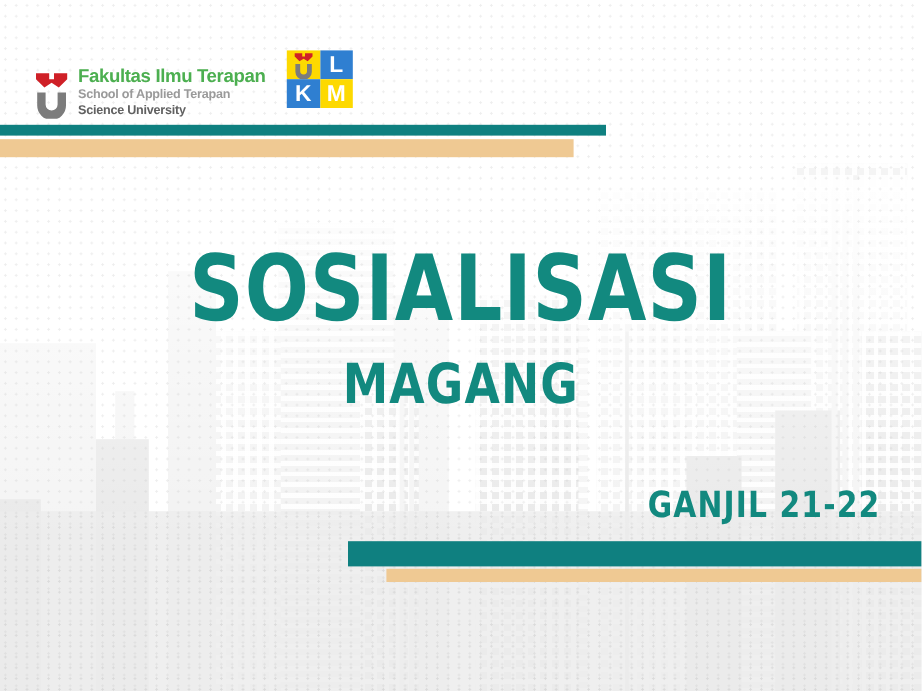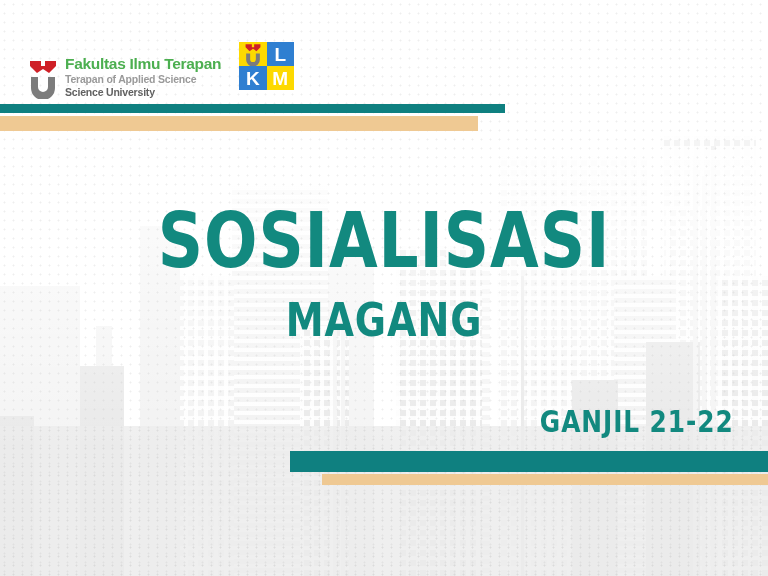--- a/index.html
+++ b/index.html
@@ -155,21 +155,21 @@
 
   <div class="logo-row">
     <div class="tu-mark">
       <svg width="30" height="42" viewBox="0 0 30 42" aria-hidden="true">
         <path d="M2 4 L13 4 L13 9 L17 9 L17 4 L28 4 L28 9 L21 16 L15 12 L9 16 L2 9 Z" fill="#cf2027"></path>
         <path d="M3 20 L10 20 L10 30 A5 5 0 0 0 20 30 L20 20 L27 20 L27 31 A12 12 0 0 1 3 31 Z" fill="#7c7c7c"></path>
       </svg>
     </div>
     <div class="tu-text">
       <span class="tu-l1">Fakultas Ilmu Terapan</span>
-      <span class="tu-l2">Terapan of Applied Science</span>
+      <span class="tu-l2">School of Applied Terapan</span>
       <span class="tu-l3">Science University</span>
     </div>
   </div>
 
   <div class="ulkm">
     <div class="cell c1">
       <svg width="20" height="24" viewBox="0 0 30 42" aria-hidden="true">
         <path d="M2 4 L13 4 L13 9 L17 9 L17 4 L28 4 L28 9 L21 16 L15 12 L9 16 L2 9 Z" fill="#cf2027"></path>
         <path d="M3 20 L10 20 L10 30 A5 5 0 0 0 20 30 L20 20 L27 20 L27 31 A12 12 0 0 1 3 31 Z" fill="#7c7c7c"></path>
       </svg>

